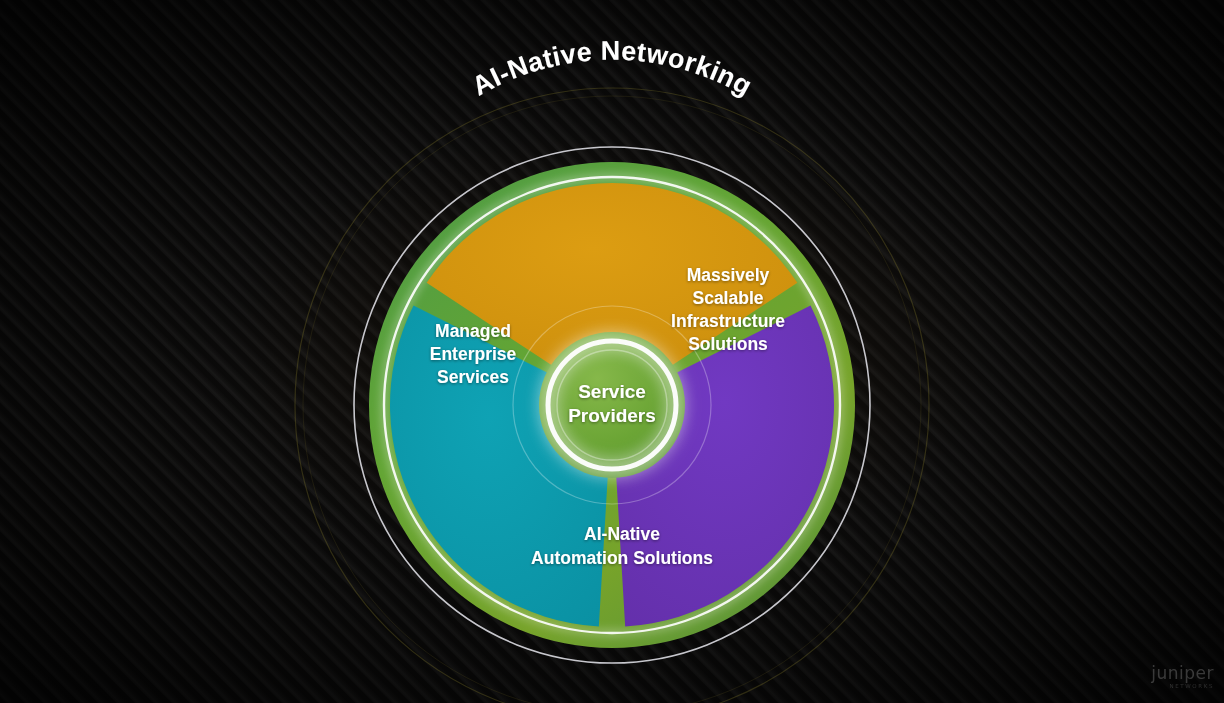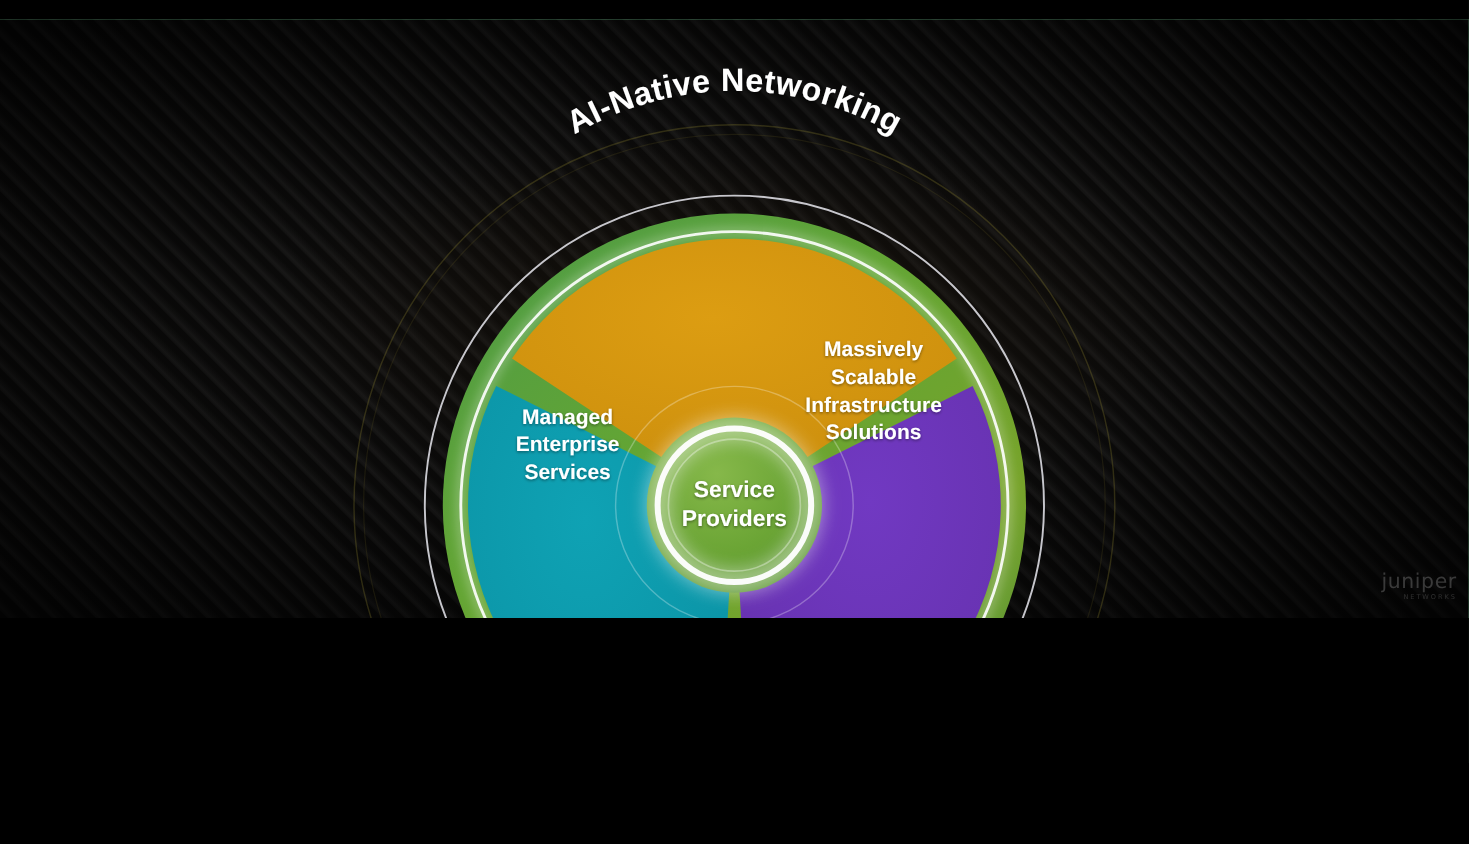--- a/index.html
+++ b/index.html
@@ -9,24 +9,23 @@
   }
   body {
     width: 1224px;
     height: 703px;
     overflow: hidden;
     font-family: "Liberation Sans", sans-serif;
   }
   #stage {
     position: relative;
     width: 1224px;
-    height: 499px;
-    background-color: #86efac;
+    height: 703px;
+    background-color: #ffffff;
     overflow: hidden;
-    margin-top: 16px;
   }
   
   #bg-stripes {
     position: absolute;
     inset: 0;
     background-image: repeating-linear-gradient(
         45deg,
         #0a0a0a 0px,
         #0a0a0a 4px,
         #161616 5px,

